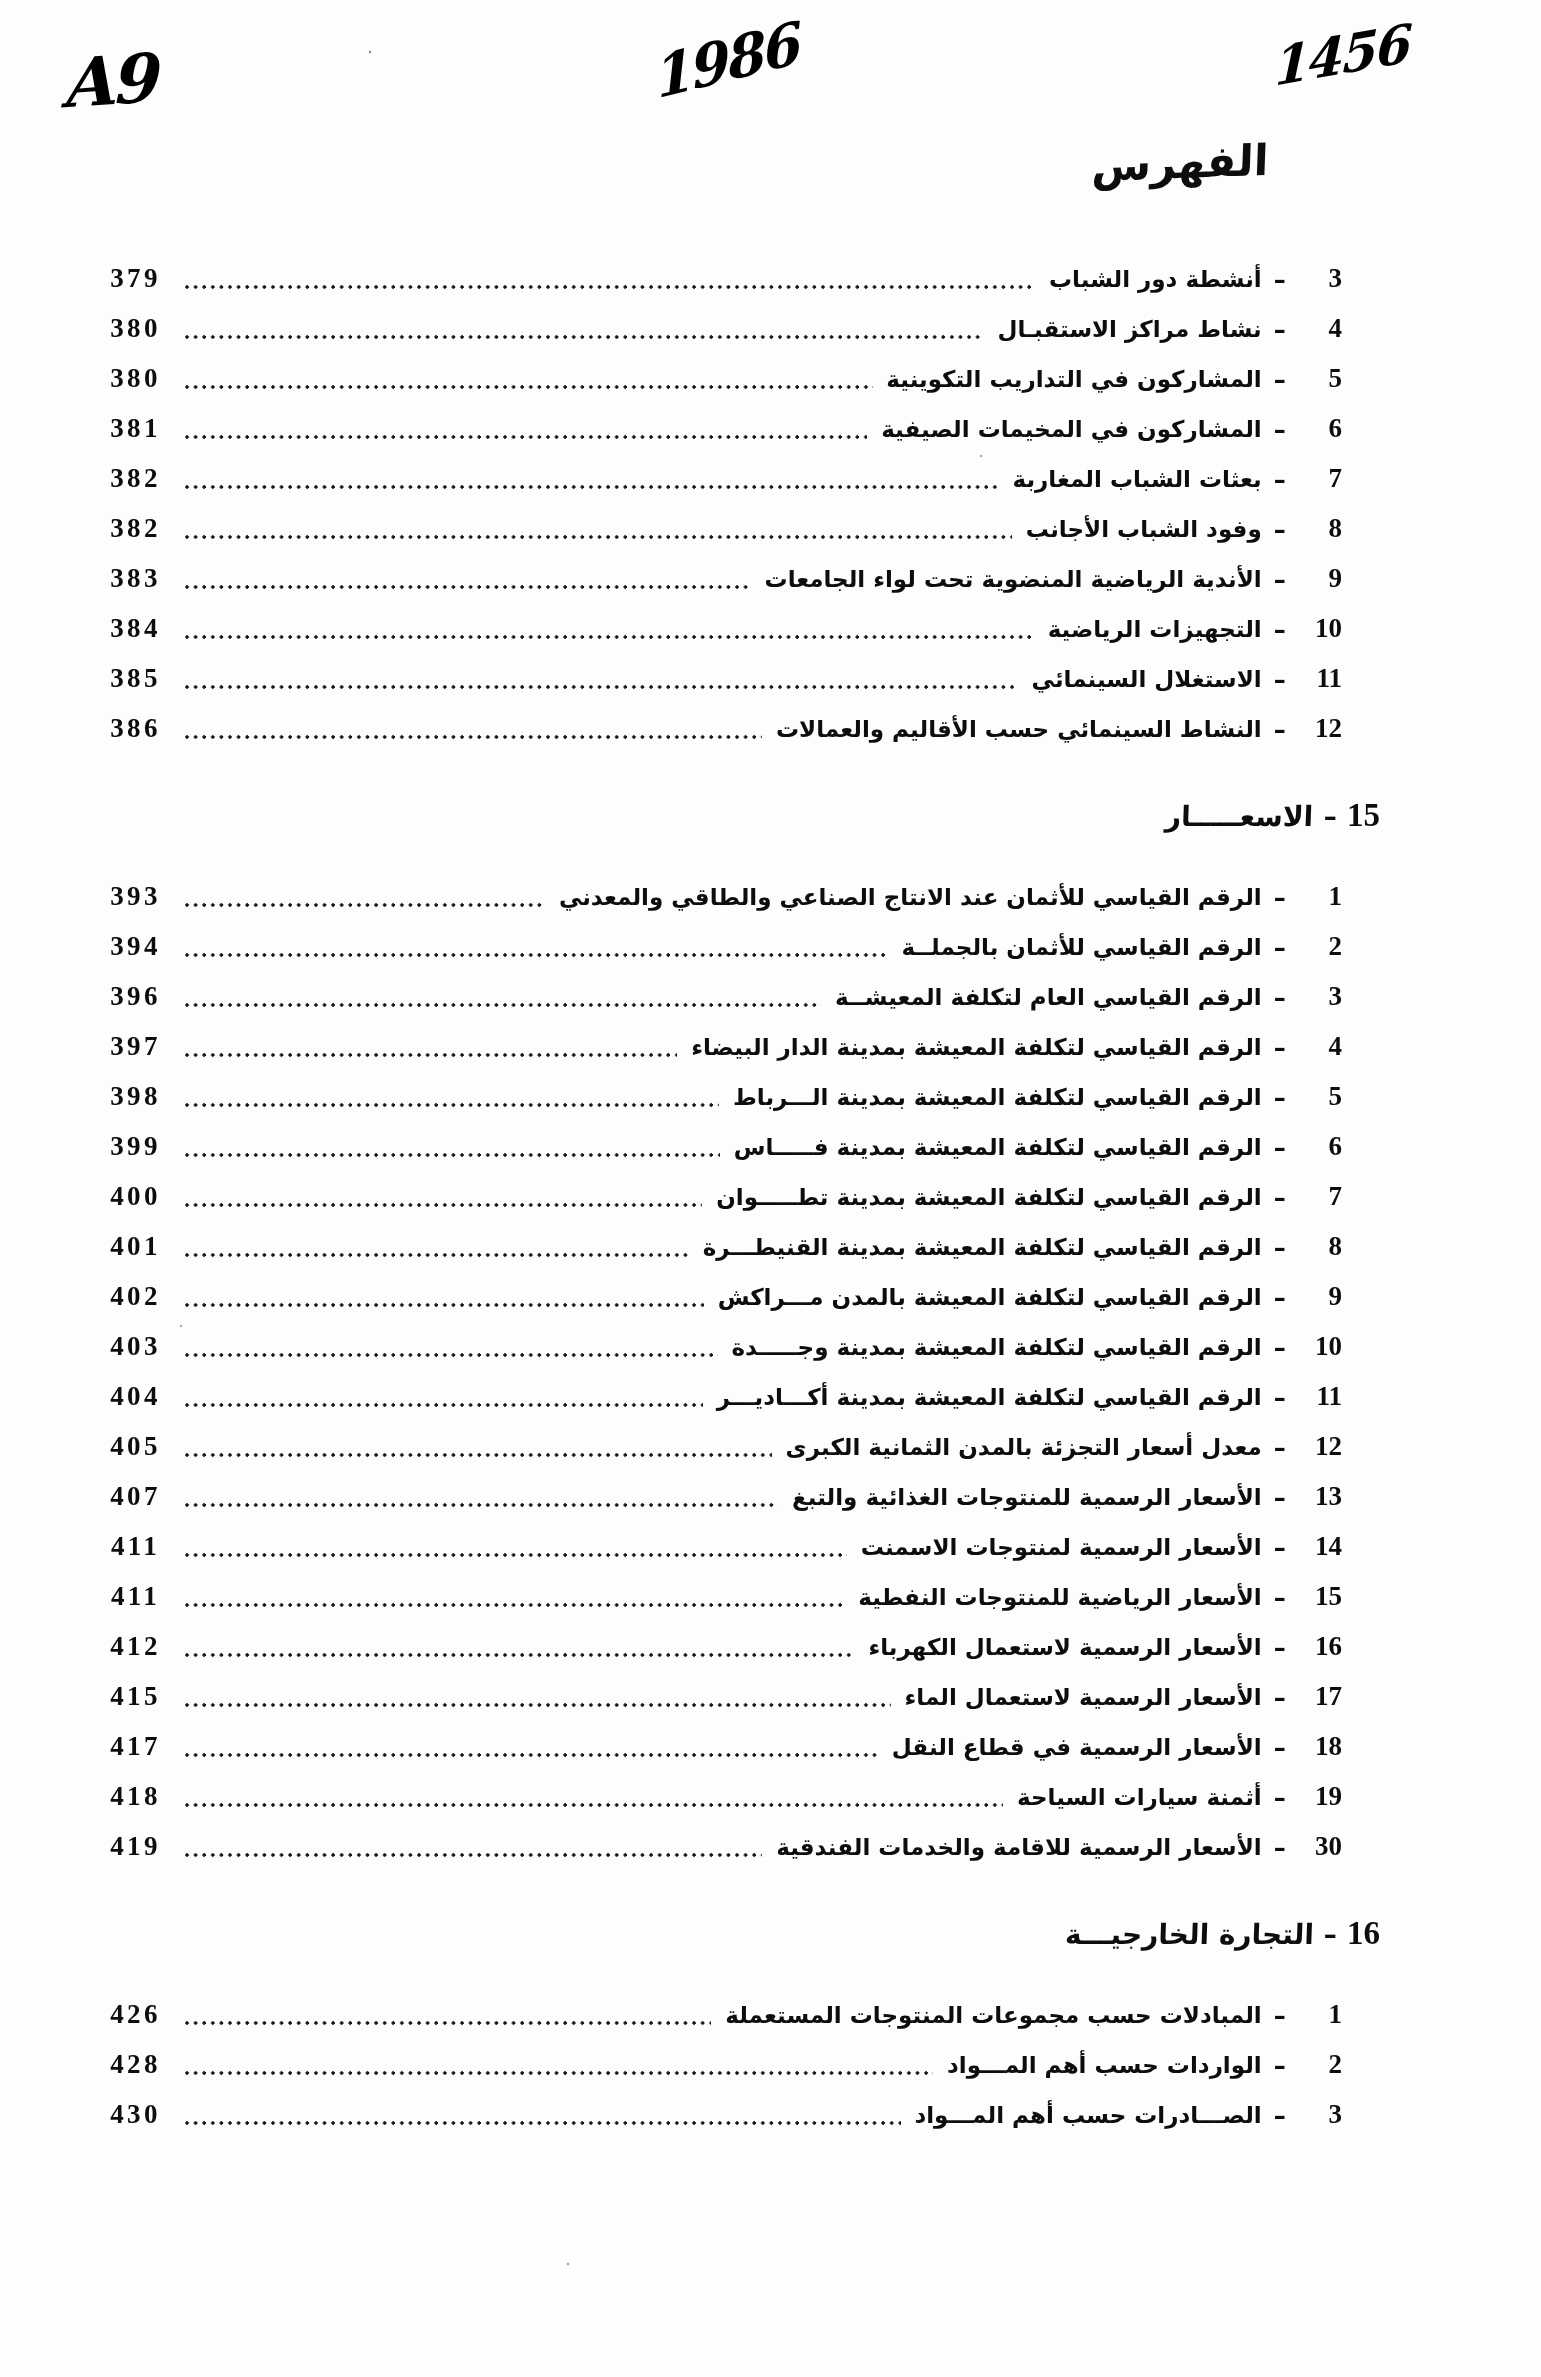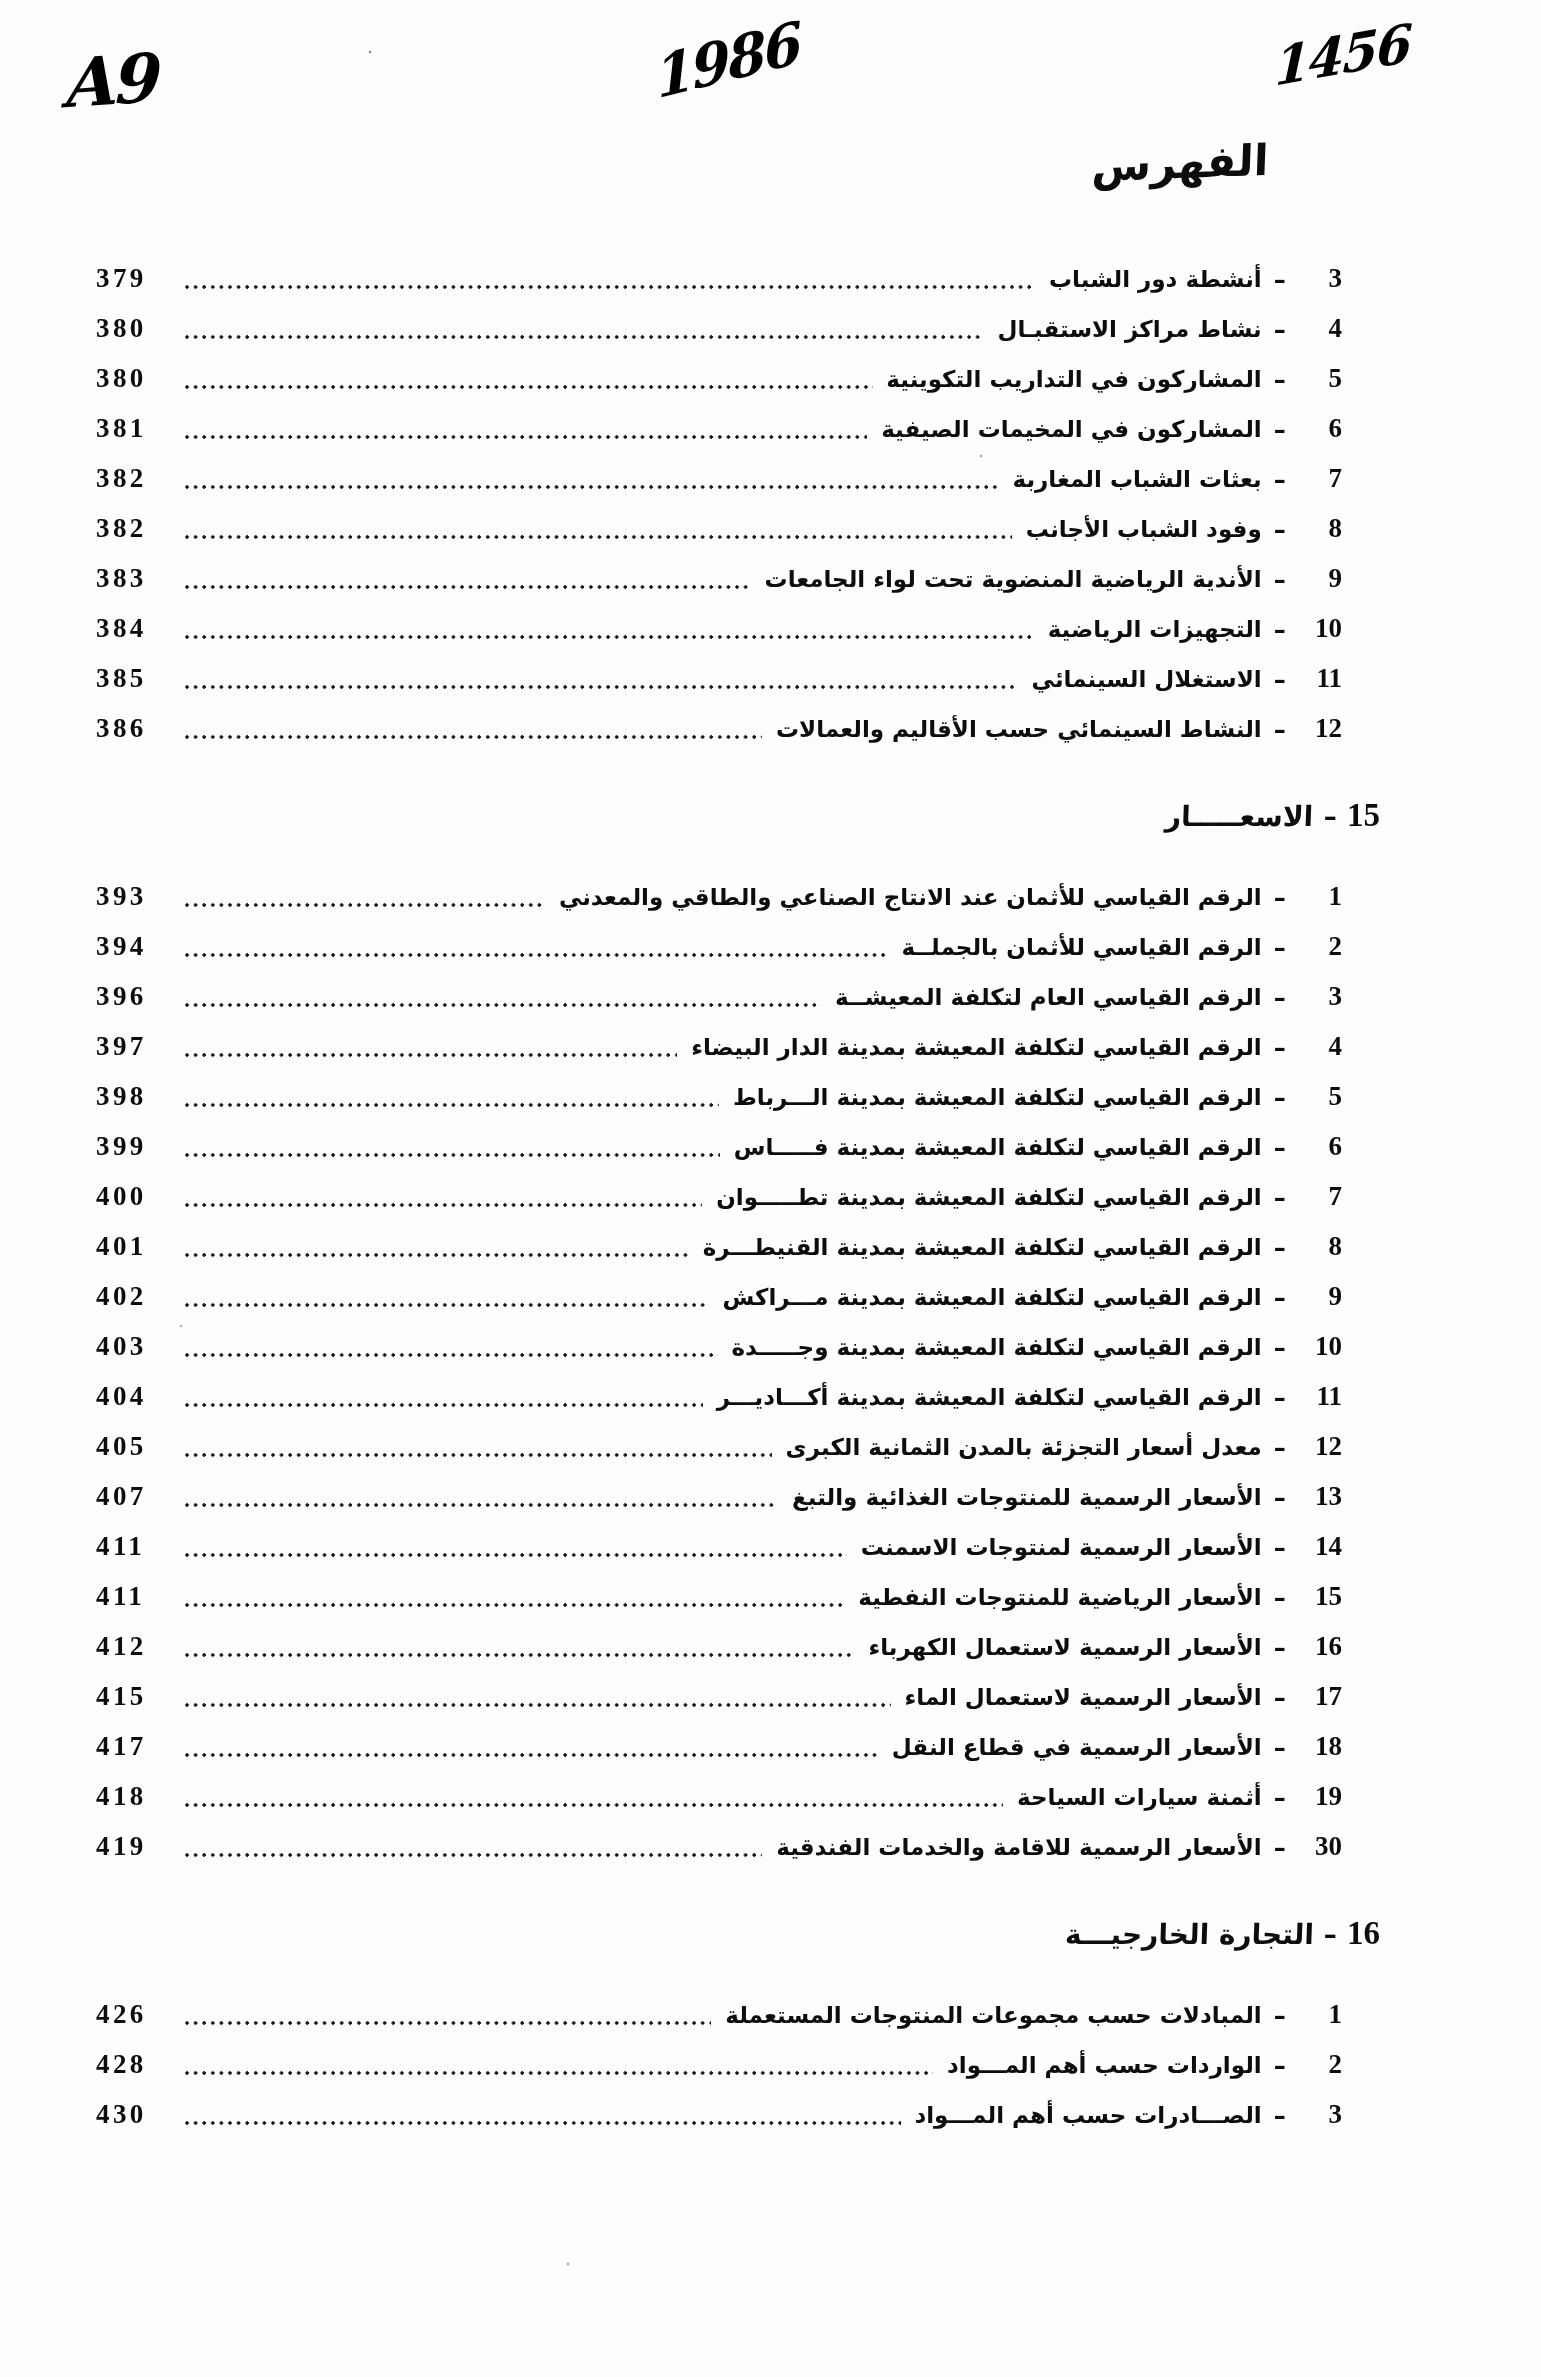--- a/index.html
+++ b/index.html
@@ -91,21 +91,21 @@
   }
   .entry-page {
     width:79px;
     flex:none;
     font-family:"Liberation Serif", "DejaVu Serif", serif;
     font-weight:700;
     font-size:27px;
     line-height:1;
     letter-spacing:3.4px;
     direction:ltr;
-    text-align:left;
+    text-align:center;
   }
 
   .section-header {
     display:flex;
     direction:rtl;
     align-items:baseline;
     margin:46px -38px 19px 0;
     height:53px;
   }
   .section-num {
@@ -265,21 +265,21 @@
         <div class="toc-row">
           <span class="entry-num">8</span>
           <span class="entry-dash">–</span>
           <span class="entry-title">الرقم القياسي لتكلفة المعيشة بمدينة القنيطـــرة</span>
           <span class="dot-leader"></span>
           <span class="entry-page">401</span>
         </div>
         <div class="toc-row">
           <span class="entry-num">9</span>
           <span class="entry-dash">–</span>
-          <span class="entry-title">الرقم القياسي لتكلفة المعيشة بمدينة مـــراكش</span>
+          <span class="entry-title">الرقم القياسي لتكلفة المعيشة بالمدن مـــراكش</span>
           <span class="dot-leader"></span>
           <span class="entry-page">402</span>
         </div>
         <div class="toc-row">
           <span class="entry-num">10</span>
           <span class="entry-dash">–</span>
           <span class="entry-title">الرقم القياسي لتكلفة المعيشة بمدينة وجـــــدة</span>
           <span class="dot-leader"></span>
           <span class="entry-page">403</span>
         </div>

